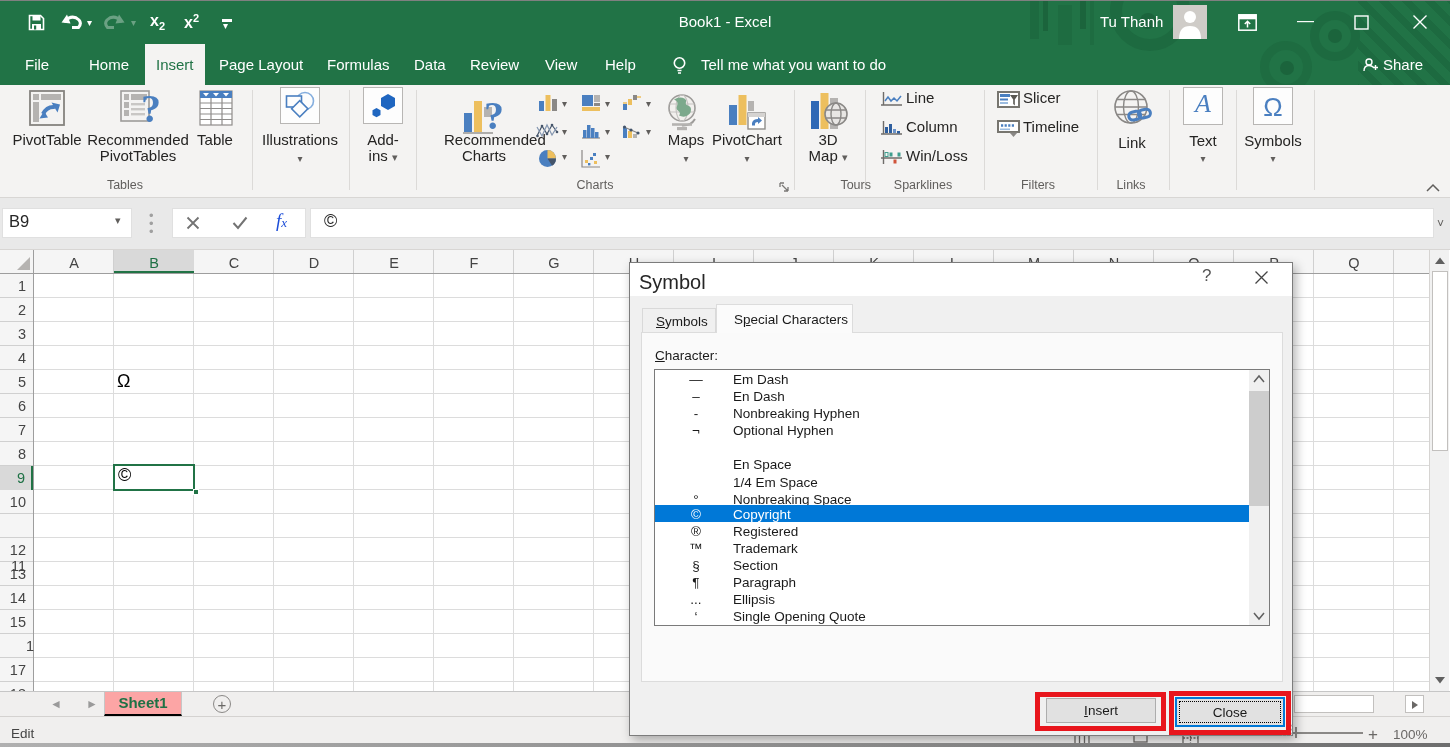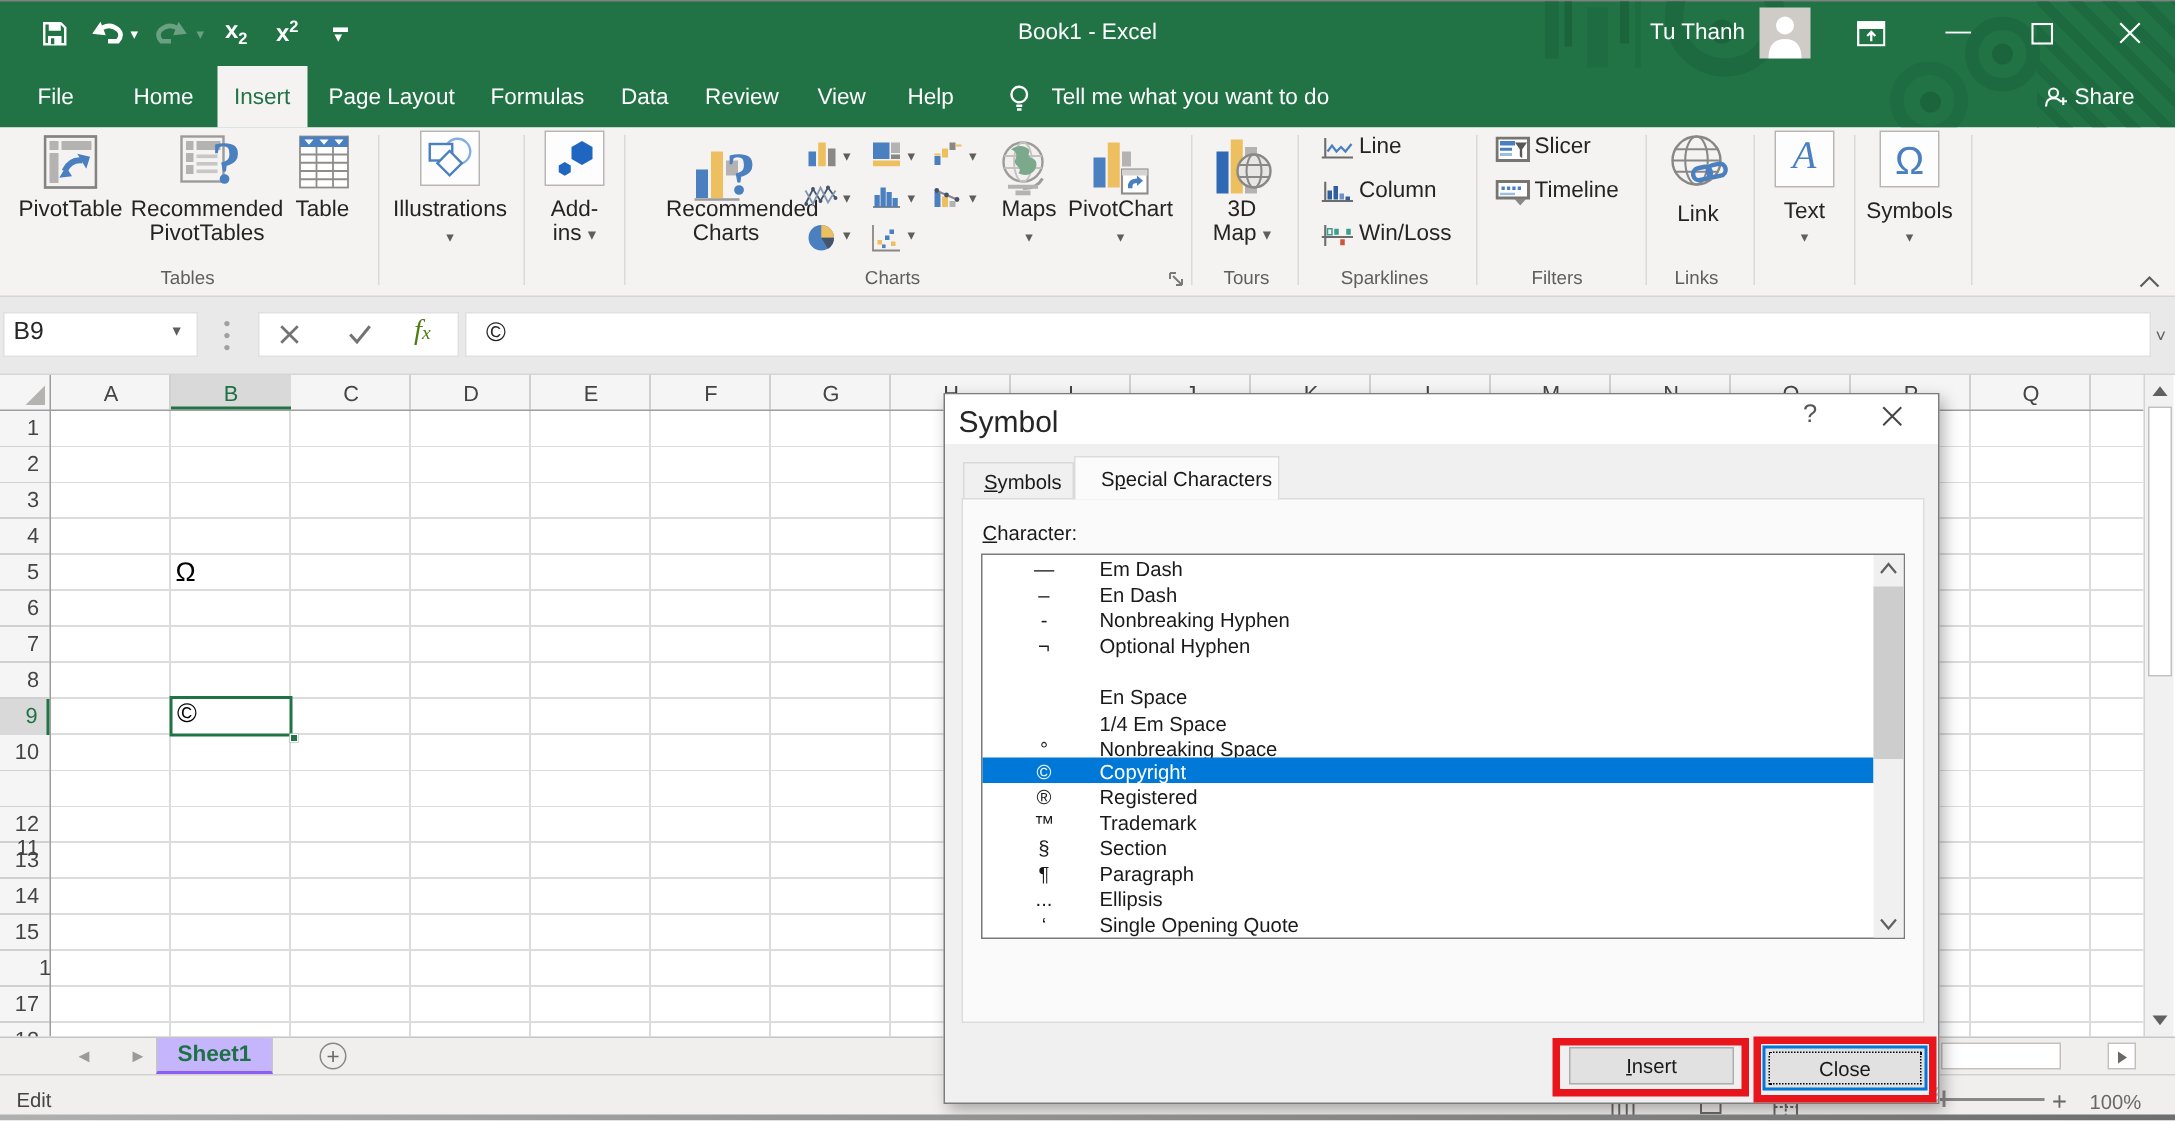--- a/index.html
+++ b/index.html
@@ -132,21 +132,21 @@
   <div class="gdiv" style="left:794px;"></div>
   <div class="gdiv" style="left:865px;"></div>
   <div class="gdiv" style="left:984px;"></div>
   <div class="gdiv" style="left:1097px;"></div>
   <div class="gdiv" style="left:1169px;"></div>
   <div class="gdiv" style="left:1236px;"></div>
   <div class="gdiv" style="left:1314px;"></div>
 
   <div class="glabel" style="left:85px;width:80px;">Tables</div>
   <div class="glabel" style="left:555px;width:80px;">Charts</div>
-  <div class="glabel" style="left:791px;width:80px;">Tours</div>
+  <div class="glabel" style="left:791px;width:80px;text-align:right;">Tours</div>
   <div class="glabel" style="left:883px;width:80px;">Sparklines</div>
   <div class="glabel" style="left:998px;width:80px;">Filters</div>
   <div class="glabel" style="left:1091px;width:80px;">Links</div>
 
   <svg style="position:absolute;left:29px;top:5px;" width="36" height="36" viewBox="0 0 36 36">
       <rect x="1" y="1" width="34" height="34" fill="none" stroke="#85837f" stroke-width="1.8"></rect>
       <rect x="4" y="4" width="6" height="6" fill="#b5b3b1"></rect>
       <rect x="12" y="4" width="20" height="6" fill="#b5b3b1"></rect>
       <rect x="4" y="12" width="6" height="20" fill="#b5b3b1"></rect>
       <path d="M14 24 Q18 16 26 17" fill="none" stroke="#4a7fc0" stroke-width="4"></path>
@@ -367,21 +367,21 @@
   <div style="position:absolute;left:9px;top:14px;font-size:16.5px;color:#262626;">B9</div>
   <div style="position:absolute;left:115px;top:16px;font-size:11px;color:#605e5c;">▾</div>
   <div style="position:absolute;left:149px;top:14px;font-size:13px;color:#a0a0a0;line-height:8px;">•<br>•<br>•</div>
   <div style="position:absolute;left:172px;top:10px;width:134px;height:30px;background:#fff;border:1px solid #e0e0e0;"></div>
   <svg style="position:absolute;left:186px;top:18px;" width="14" height="14" viewBox="0 0 14 14">
       <path d="M1.5 1.5 L12.5 12.5 M12.5 1.5 L1.5 12.5" stroke="#737373" stroke-width="1.8"></path>
     </svg>
   <svg style="position:absolute;left:232px;top:18px;" width="16" height="14" viewBox="0 0 16 14">
       <path d="M1.5 7 L6 12 L14.5 1.5" stroke="#737373" stroke-width="2" fill="none"></path>
     </svg>
-  <div style="position:absolute;left:276px;top:12px;font-size:19px;font-style:italic;color:#4d7c0f;font-family:'Liberation Serif',serif;">f<span style="font-size:13px;">x</span></div>
+  <div style="position:absolute;left:276px;top:12px;font-size:19px;font-style:italic;color:#1d4ed8;font-family:'Liberation Serif',serif;">f<span style="font-size:13px;">x</span></div>
   <div style="position:absolute;left:310px;top:10px;width:1124px;height:30px;background:#fff;border:1px solid #e0e0e0;"></div>
   <div style="position:absolute;left:324px;top:13px;font-size:18px;color:#262626;">©</div>
   <div style="position:absolute;left:1437px;top:19px;font-size:12px;color:#605e5c;">˅</div>
 </div>
 <div class="abs" id="colhdr">
   <div class="colL" style="left:0px;">A</div>
     <div class="colL" style="left:80px;">B</div>
     <div class="colL" style="left:160px;">C</div>
     <div class="colL" style="left:240px;">D</div>
     <div class="colL" style="left:320px;">E</div>
@@ -436,21 +436,21 @@
       <path d="M1 8 L6 1.5 L11 8 z" fill="#606060"></path>
     </svg>
   <div style="position:absolute;left:2px;top:21px;width:16px;height:180px;background:#fff;border:1px solid #c2c0be;"></div>
   <svg style="position:absolute;left:4px;top:426px;" width="12" height="9" viewBox="0 0 12 9">
       <path d="M1 1 L6 7.5 L11 1 z" fill="#606060"></path>
     </svg>
 </div>
 <div class="abs" id="sheetrow">
   <div style="position:absolute;left:50px;top:5px;font-size:12px;color:#9a9a9a;">◄</div>
   <div style="position:absolute;left:86px;top:5px;font-size:12px;color:#9a9a9a;">►</div>
-  <div style="position:absolute;left:104px;top:0;width:78px;height:24px;background:#c4b5fd;border:1px solid #c6c6c6;border-top:none;border-bottom:2px solid #8b5cf6;text-align:center;font-size:15px;font-weight:bold;color:#1e7145;line-height:22px;">Sheet1</div>
+  <div style="position:absolute;left:104px;top:0;width:78px;height:24px;background:#fca5a5;border:1px solid #c6c6c6;border-top:none;border-bottom:2px solid #000000;text-align:center;font-size:15px;font-weight:bold;color:#1e7145;line-height:22px;">Sheet1</div>
   <div style="position:absolute;left:213px;top:3px;width:18px;height:18px;border-radius:50%;border:1px solid #8a8886;color:#6a6866;font-size:15px;text-align:center;line-height:17px;">+</div>
 
   <div style="position:absolute;left:1294px;top:3px;width:80px;height:18px;background:#fff;border:1px solid #c2c0be;"></div>
   <div style="position:absolute;left:1405px;top:3px;width:19px;height:18px;background:#fff;border:1px solid #c2c0be;">
       <svg style="position:absolute;left:5px;top:4px;" width="8" height="10" viewBox="0 0 8 10">
         <path d="M1 1 L7 5 L1 9 z" fill="#6a6866"></path>
       </svg>
     </div>
 </div>
 <div class="abs" id="statusbar">

